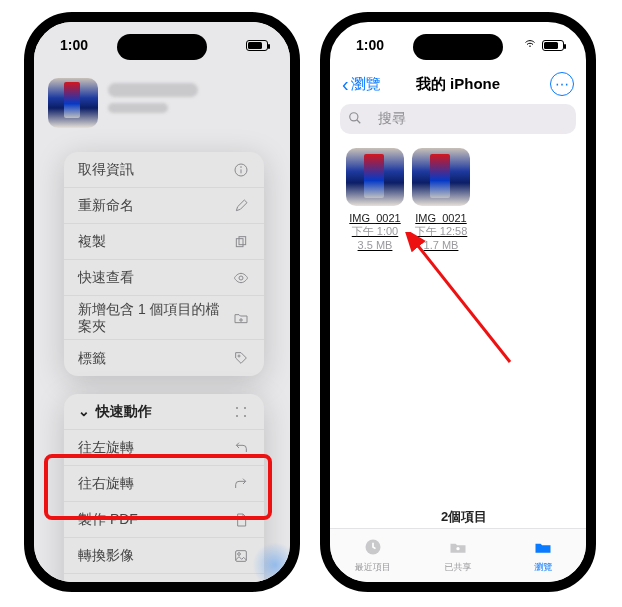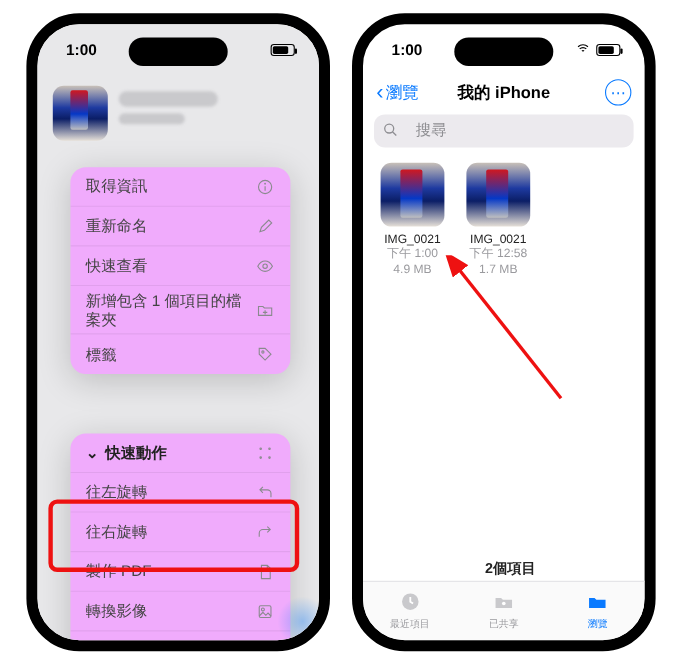--- a/index.html
+++ b/index.html
@@ -17,21 +17,21 @@
   .battery::after { content:""; position:absolute; right:-3px; top:3px; width:2px; height:5px; background:#000; border-radius:1px; }
   .battery-fill { position:absolute; left:1px; top:1px; bottom:1px; width: 14px; background:#000; border-radius:1.5px; }
 
   
   .blurred-bg { position:absolute; inset:0; background:#e8e8ea; filter: none; }
   .blurred-bg .status-bar { filter: blur(0.3px); }
   .thumb { width:50px; height:50px; border-radius:10px; background: linear-gradient(180deg,#c8c0b8 0%,#1e3aa0 40%,#0b1e66 60%,#e6e0d8 100%); margin: 10px 0 0 14px; position:relative; }
   .thumb::after { content:""; position:absolute; left:16px; top:4px; width:16px; height:36px; background:linear-gradient(180deg,#d01820 0%,#0538c6 60%,#c0c0c0 100%); border-radius:2px; }
   .blur-text { height:14px; background:#c9c9cc; border-radius:7px; filter:blur(1.5px); }
 
-  .ctx-card { position:absolute; left:30px; width:200px; background:#f0abfc; border-radius:14px; overflow:hidden; box-shadow:0 6px 30px rgba(0,0,0,0.18); }
+  .ctx-card { position:absolute; left:30px; width:200px; background:#e5e5e5; border-radius:14px; overflow:hidden; box-shadow:0 6px 30px rgba(0,0,0,0.18); }
   .ctx-card.top    { top:130px; }
   .ctx-card.bottom { top:372px; }
   .ctx-row { display:flex; justify-content:space-between; align-items:center; padding:0 14px; height:36px; font-size:14px; color:#444; border-bottom:1px solid rgba(0,0,0,0.06); }
   .ctx-row:last-child { border-bottom:none; }
   .ctx-row.double { height:44px; }
   .ctx-row .label { flex:1; line-height:1.15; }
   .ctx-icon { width:18px; height:18px; display:flex; align-items:center; justify-content:center; color:#7a7a7e; }
   .ctx-icon svg { width:16px; height:16px; stroke:#8a8a8e; stroke-width:1.5; fill:none; }
   .ctx-header { font-weight:600; font-size:14px; color:#222; }
   .chev-down { display:inline-block; margin-right:6px; }
@@ -39,21 +39,21 @@
   .red-box { position:absolute; border:4px solid #e11; border-radius:8px; pointer-events:none; }
 
   
   .nav-bar { display:flex; align-items:center; justify-content:space-between; padding:4px 12px 6px; }
   .nav-back { color:#0a7aff; font-size:15px; display:flex; align-items:center; gap:2px; }
   .nav-title { font-size:15px; font-weight:600; position:absolute; left:0; right:0; text-align:center; pointer-events:none; }
   .nav-more { width:24px; height:24px; border:1.5px solid #0a7aff; border-radius:50%; color:#0a7aff; display:flex; align-items:center; justify-content:center; font-size:14px; }
 
   .search { margin:2px 10px 10px; background:#eceaee; border-radius:10px; height:30px; display:flex; align-items:center; padding:0 8px; color:#8e8e92; font-size:14px; gap:16px; }
 
-  .grid { display:flex; gap:16px; padding:4px 14px; }
+  .grid { display:flex; gap:4px; padding:4px 14px;text-decoration:underline; }
   .file { width:62px; text-align:center; }
   .file .thumb-lg { width:58px; height:58px; border-radius:10px; background:linear-gradient(180deg,#c8c0b8 0%,#1e3aa0 40%,#0b1e66 60%,#e6e0d8 100%); margin:0 auto 6px; position:relative; }
   .file .thumb-lg::after { content:""; position:absolute; left:18px; top:6px; width:20px; height:44px; background:linear-gradient(180deg,#d01820 0%,#0538c6 60%,#c0c0c0 100%); border-radius:2px; }
   .file-name { font-size:11px; color:#222; white-space:nowrap; overflow:hidden; text-overflow:ellipsis; }
   .file-meta { font-size:11px; color:#9a9a9e; line-height:1.3; }
 
   .arrow { position:absolute; pointer-events:none; }
 
   .footer-count { position:absolute; bottom:56px; left:0; right:0; text-align:center; font-size:13px; font-weight:600; color:#222;padding-left:12px; }
 
@@ -104,20 +104,29 @@
     </div>
     <div class="ctx-row">
       <span class="label">重新命名</span>
       <span class="ctx-icon">
           <svg viewBox="0 0 24 24">
             <path d="M5 19l2-6 10-10 4 4-10 10-6 2z"></path>
           </svg>
         </span>
     </div>
     <div class="ctx-row">
+      <span class="label">複製</span>
+      <span class="ctx-icon">
+          <svg viewBox="0 0 24 24">
+            <rect x="5" y="7" width="10" height="12"></rect>
+            <rect x="9" y="4" width="10" height="12"></rect>
+          </svg>
+        </span>
+    </div>
+    <div class="ctx-row">
       <span class="label">快速查看</span>
       <span class="ctx-icon">
           <svg viewBox="0 0 24 24">
             <path d="M2 12s4-7 10-7 10 7 10 7-4 7-10 7S2 12 2 12z"></path>
             <circle cx="12" cy="12" r="3"></circle>
           </svg>
         </span>
     </div>
     <div class="ctx-row double">
       <span class="label">新增包含 1 個項目的檔案夾</span>
@@ -235,21 +244,21 @@
           <line x1="15" y1="15" x2="21" y2="21" stroke="#8e8e92" stroke-width="2"></line>
         </svg></span>
     <span>搜尋</span>
   </div>
 
   <div class="grid">
     <div class="file">
       <div class="thumb-lg"></div>
       <div class="file-name">IMG_0021</div>
       <div class="file-meta">下午 1:00</div>
-      <div class="file-meta">4.9 MB</div>
+      <div class="file-meta">3.5 MB</div>
     </div>
     <div class="file">
       <div class="thumb-lg"></div>
       <div class="file-name">IMG_0021</div>
       <div class="file-meta">下午 12:58</div>
       <div class="file-meta">1.7 MB</div>
     </div>
   </div>
 
   <svg class="arrow" width="120" height="140" style="left:70px; top:210px;">

